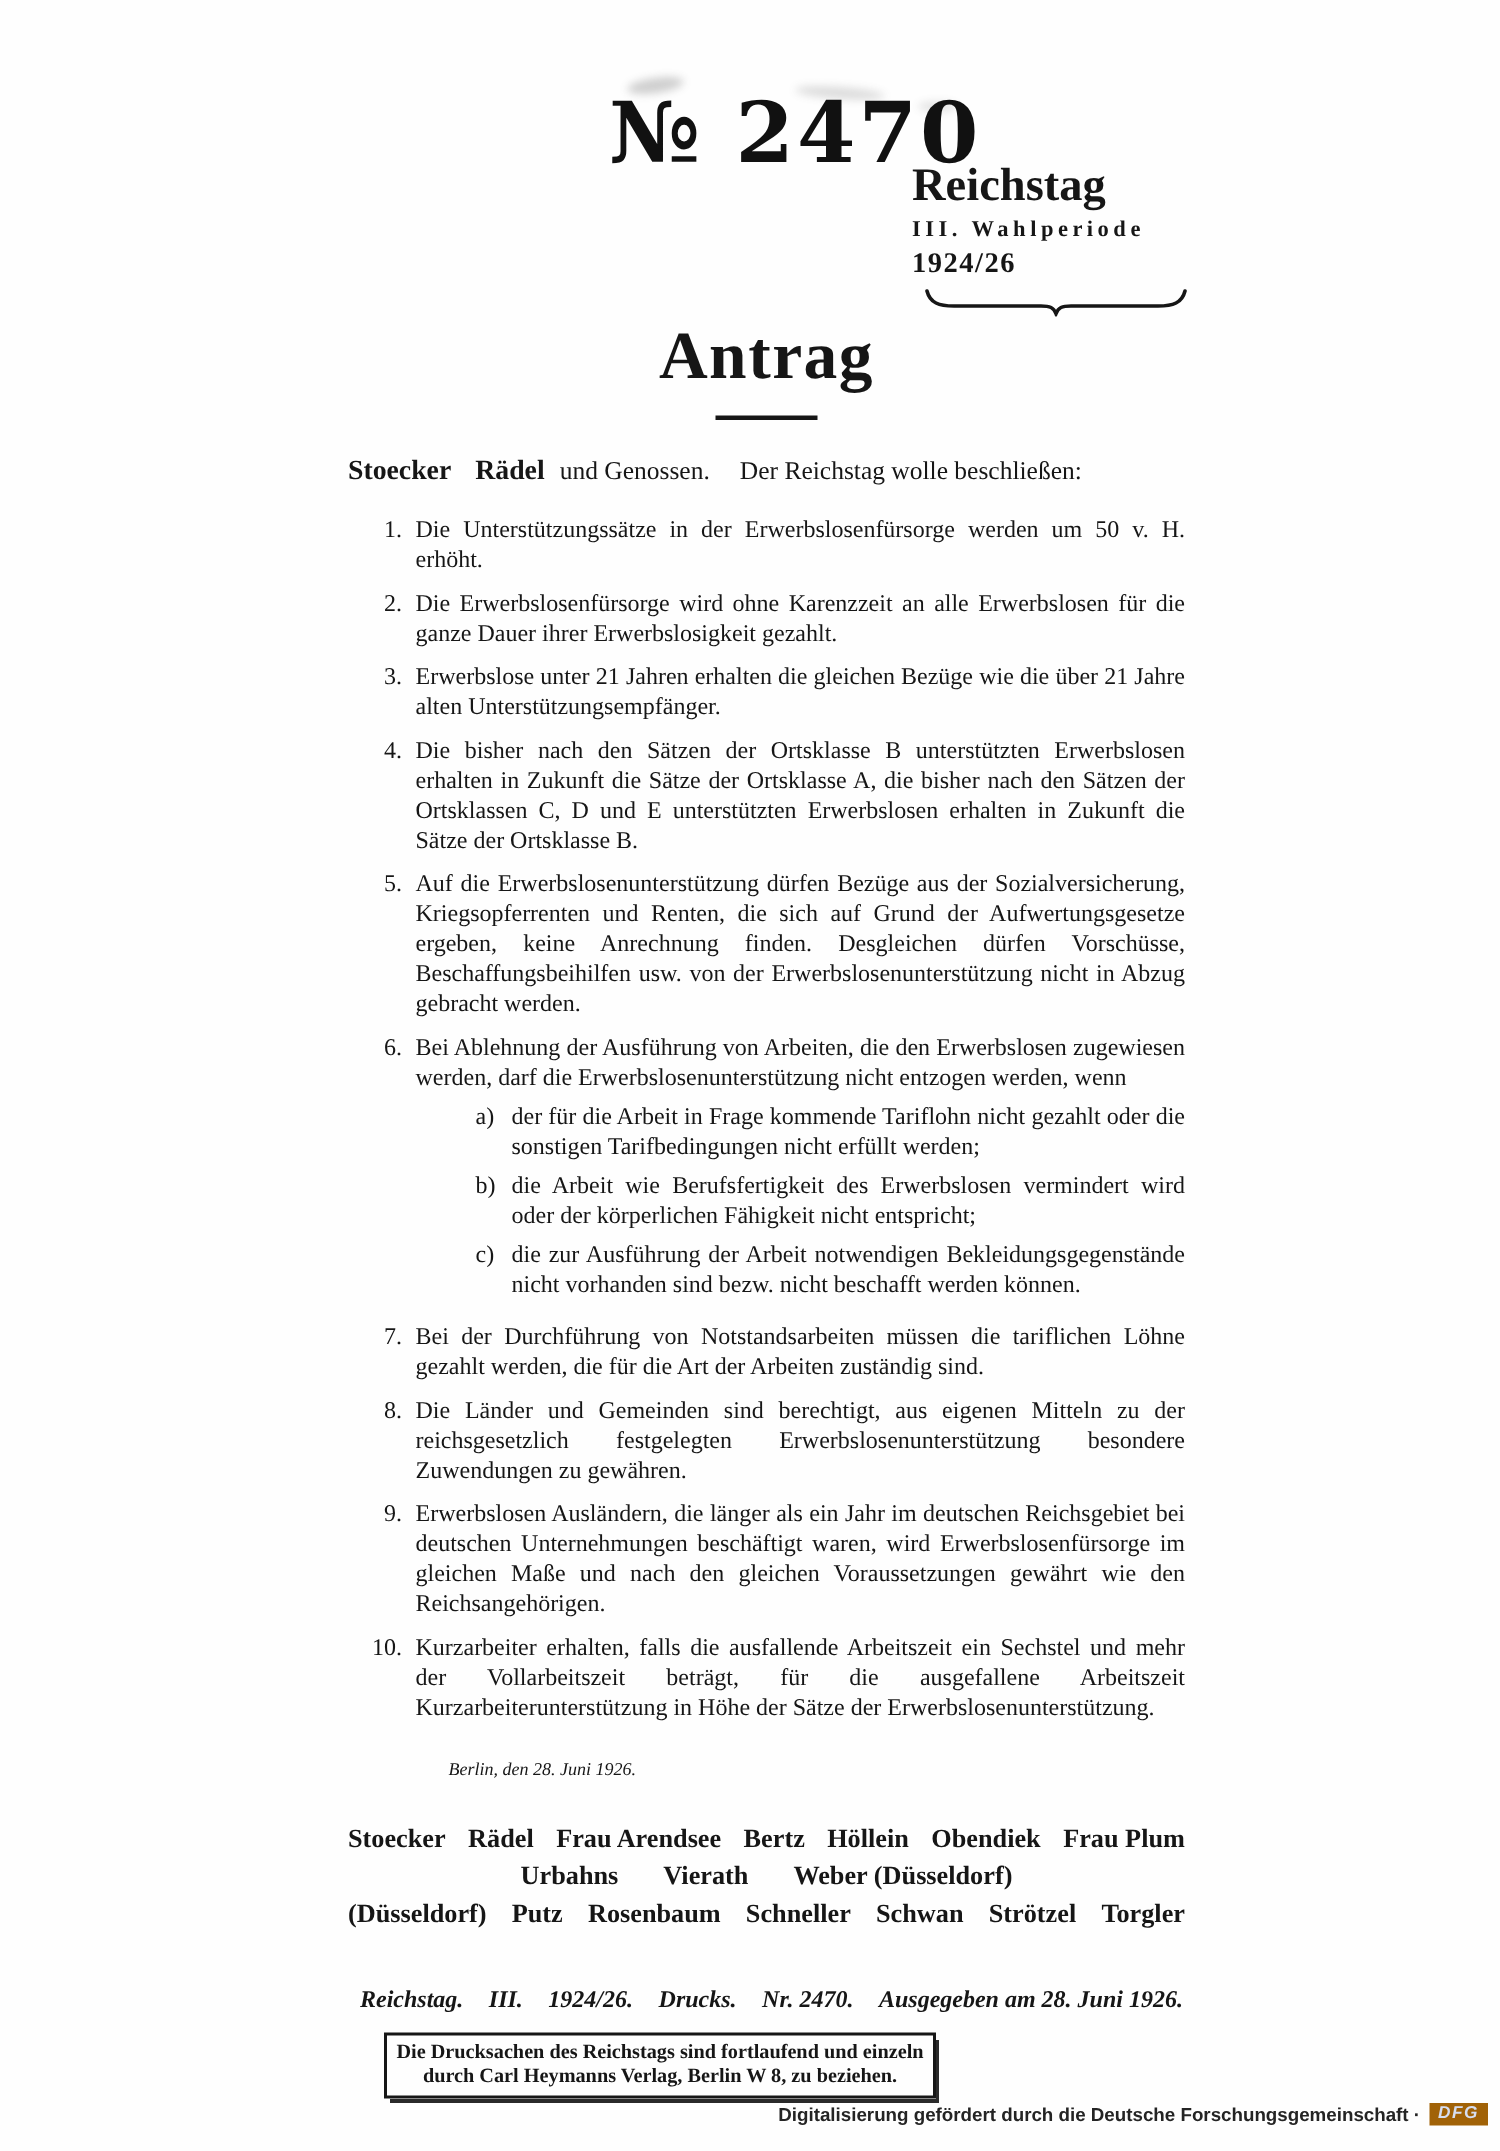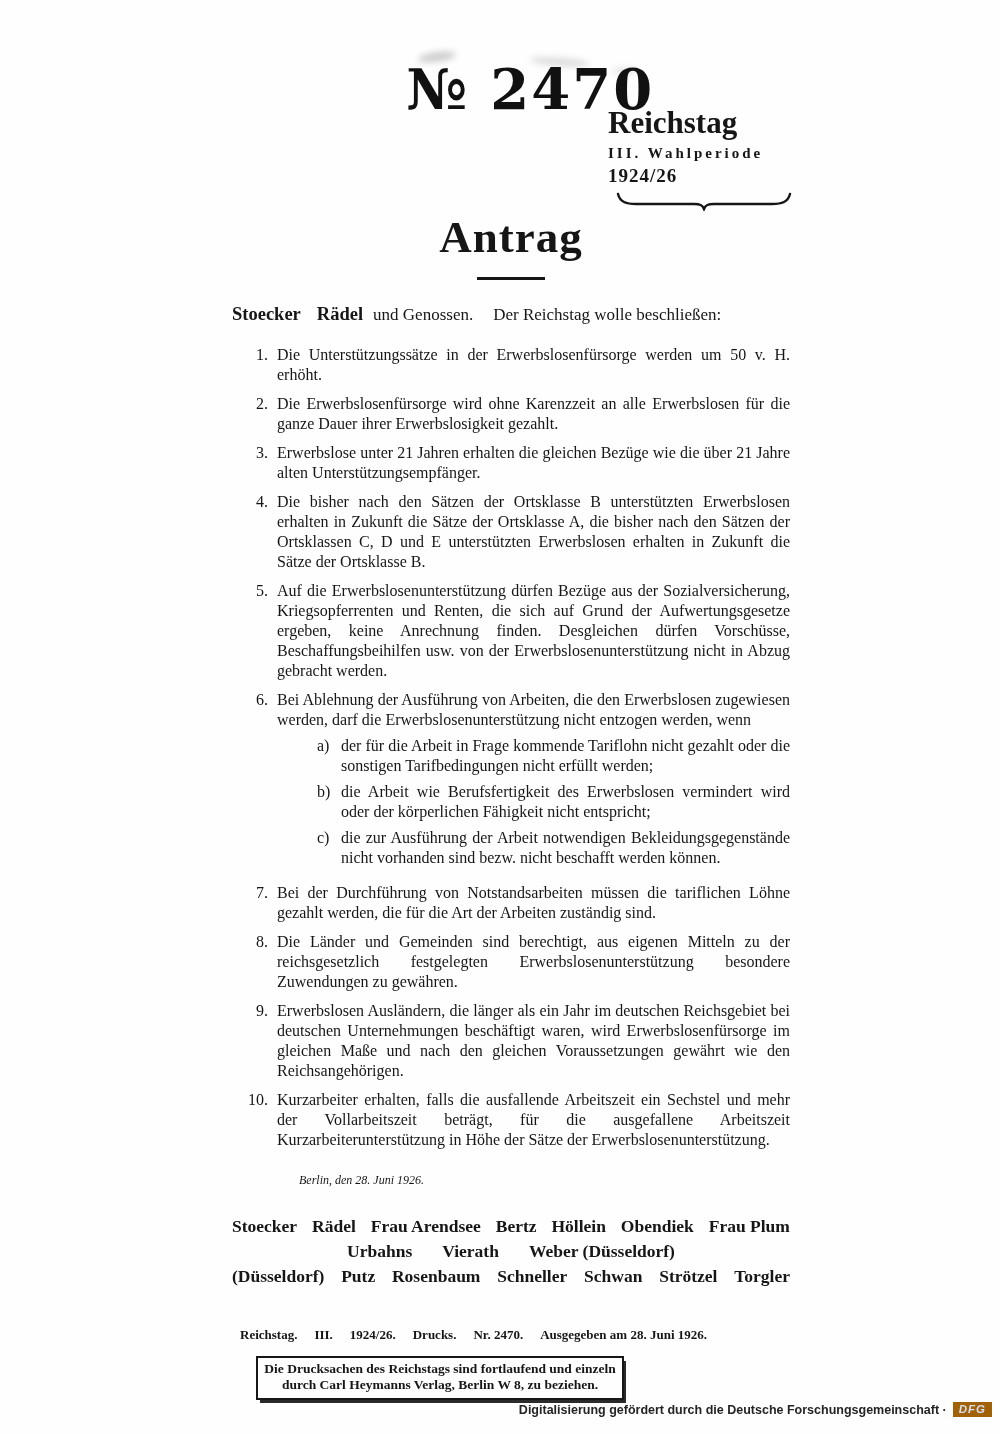--- a/index.html
+++ b/index.html
@@ -56,21 +56,21 @@
   .subitem { display: flex; margin: 6px 0 6px 40px; }
   .subitem .subnum { flex: none; width: 24px; }
   .subitem .subtxt { flex: 1; text-align: justify; }
 
   .dateline { margin: 20px 0 0 67px; font-size: 12px; font-style: italic; }
 
   .signatures { margin-top: 24px; font-weight: bold; font-size: 17.5px; }
   .sig-row { display: flex; justify-content: space-between; line-height: 25px; }
   .sig-row.centered { justify-content: center; gap: 30px; }
 
-  .imprint { display: flex; gap: 17px; margin: 36px 0 0 8px; font-size: 13px; font-weight: bold; white-space: nowrap; }
+  .imprint { display: flex; gap: 17px; margin: 36px 0 0 8px; font-size: 16px; font-weight: bold; white-space: nowrap; font-style: italic; }
 
   .pub-box {
     width: 352px; margin: 11px 0 10px 24px;
     border: 2px solid #161616;
     box-shadow: 3px 4px 0 -1px #2a2a2a;
     padding: 3px 6px 5px 6px;
     text-align: center;
   }
   .pub-box .box-line { font-size: 13.5px; font-weight: bold; line-height: 16px; }
 

